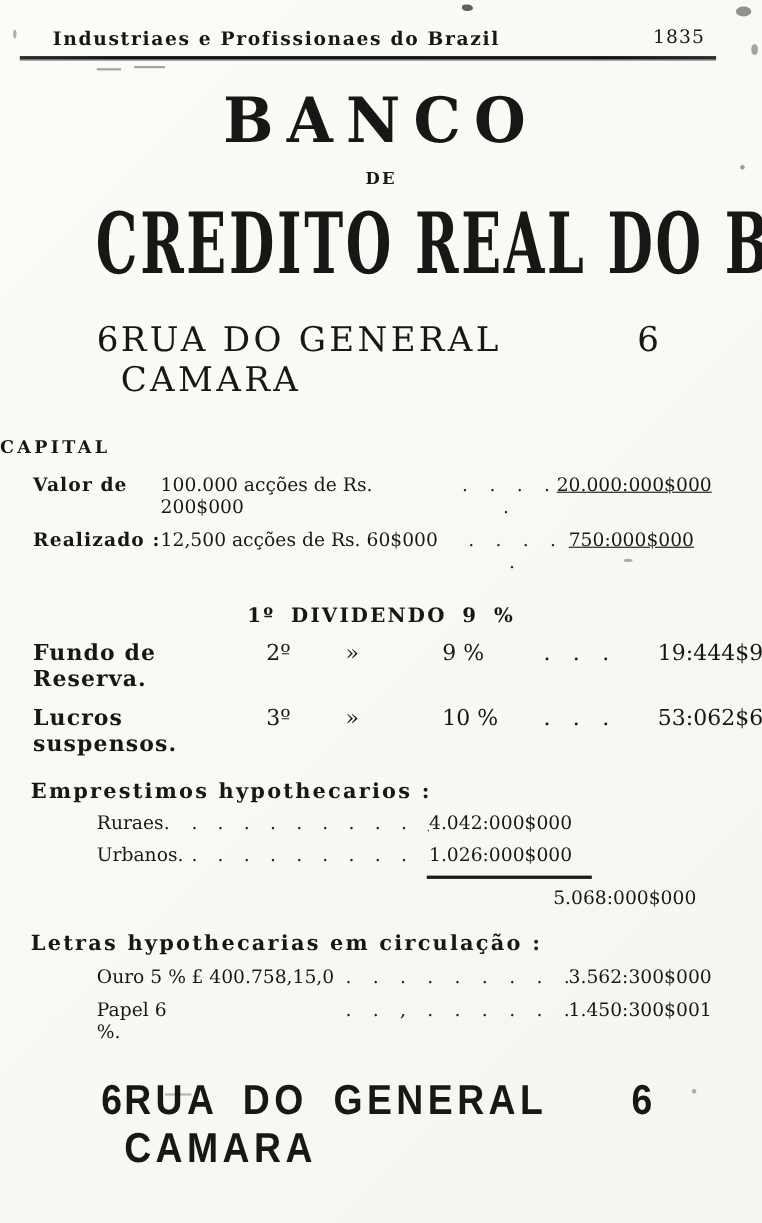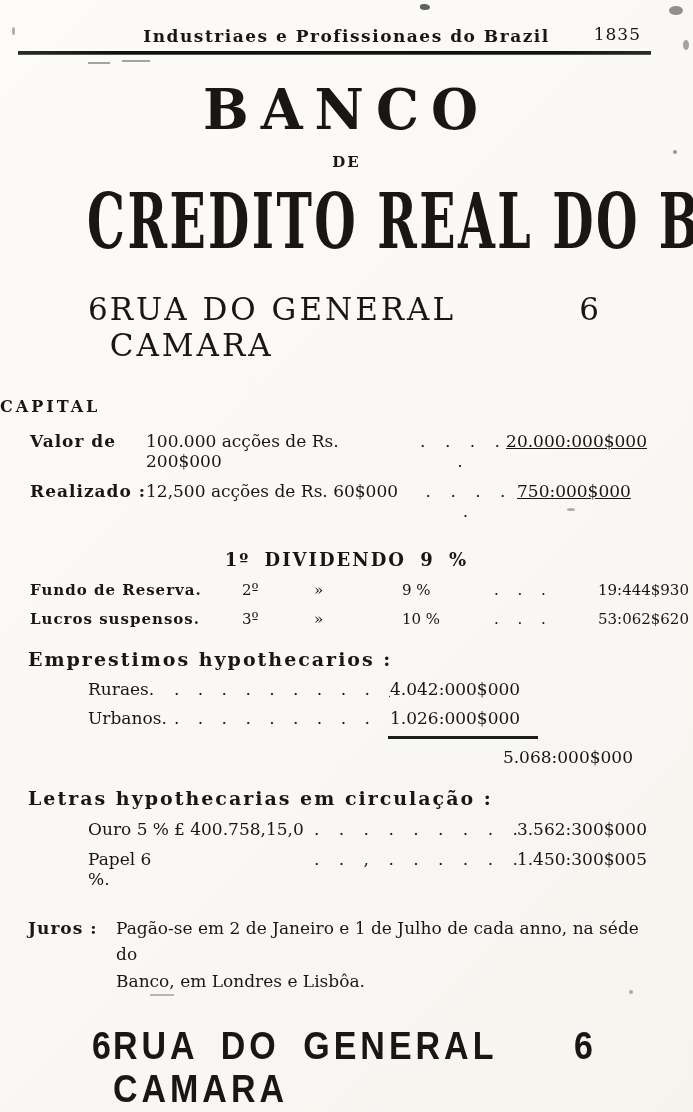--- a/index.html
+++ b/index.html
@@ -9,21 +9,21 @@
     margin:0 auto;
     background:linear-gradient(135deg,#fcfbf8 0%,#f9f8f4 55%,#f6f4ef 100%);
     color:#181715;
     font-family:"DejaVu Serif","Liberation Serif",serif;
     overflow:hidden;
   }
   
   .running-head{
     position:relative;
     padding:26px 48px 0 48px;
-    text-align:center;
+    text-align:left;
     font-weight:bold;
     font-size:17px;
     letter-spacing:1.5px;
   }
   .running-head .pagenum{
     position:absolute;right:52px;top:24px;
     font-weight:normal;font-size:17px;letter-spacing:1px;
   }
   .head-rule{
     margin:5px 42px 0 18px;
@@ -87,21 +87,21 @@
   .div-heading{
     margin-top:28px;
     text-align:center;
     font-size:18px;font-weight:bold;letter-spacing:2px;word-spacing:6px;
   }
   .div-row{
     display:grid;
     grid-template-columns:212px 72px 88px 92px 104px 1fr;
     align-items:baseline;
     padding:0 48px 0 30px;
-    font-size:15px;
+    font-size:20px;
     margin-top:11px;
   }
   .div-label{font-weight:bold;letter-spacing:1px;}
   .div-rate{text-align:left;}
   .div-dots{word-spacing:14px;}
   .div-value{text-align:right;}
   
   .estado-heading{
     margin-top:34px;
     text-align:center;
@@ -265,30 +265,23 @@
   <div class="let-row">
     <span class="let-label">Ouro 5 %</span>
     <span class="let-desc">£  400.758,15,0</span>
     <span class="let-dots">. . . . . . . . . .</span>
     <span class="let-value">3.562:300$000</span>
   </div>
   <div class="let-row">
     <span class="let-label">Papel 6 %.</span>
     <span class="let-desc"></span>
     <span class="let-dots">. . , . . . . . . . . . . . .</span>
-    <span class="let-value">1.450:300$005</span>
-  </div>
-
-  <div class="juros">
-    <span class="juros-label">Juros :</span>
-    <span class="juros-text">
-      <span>Pagão-se em 2 de Janeiro e 1 de Julho de cada anno, na séde do</span><br>
-      <span>Banco, em Londres e Lisbôa.</span>
-    </span>
-  </div>
+    <span class="let-value">1.450:300$001</span>
+  </div>
+
 
   <div class="address-bottom">
     <span>6</span>
     <span class="street">RUA DO GENERAL CAMARA</span>
     <span>6</span>
   </div>
 
 </div>
 
 </body></html>

